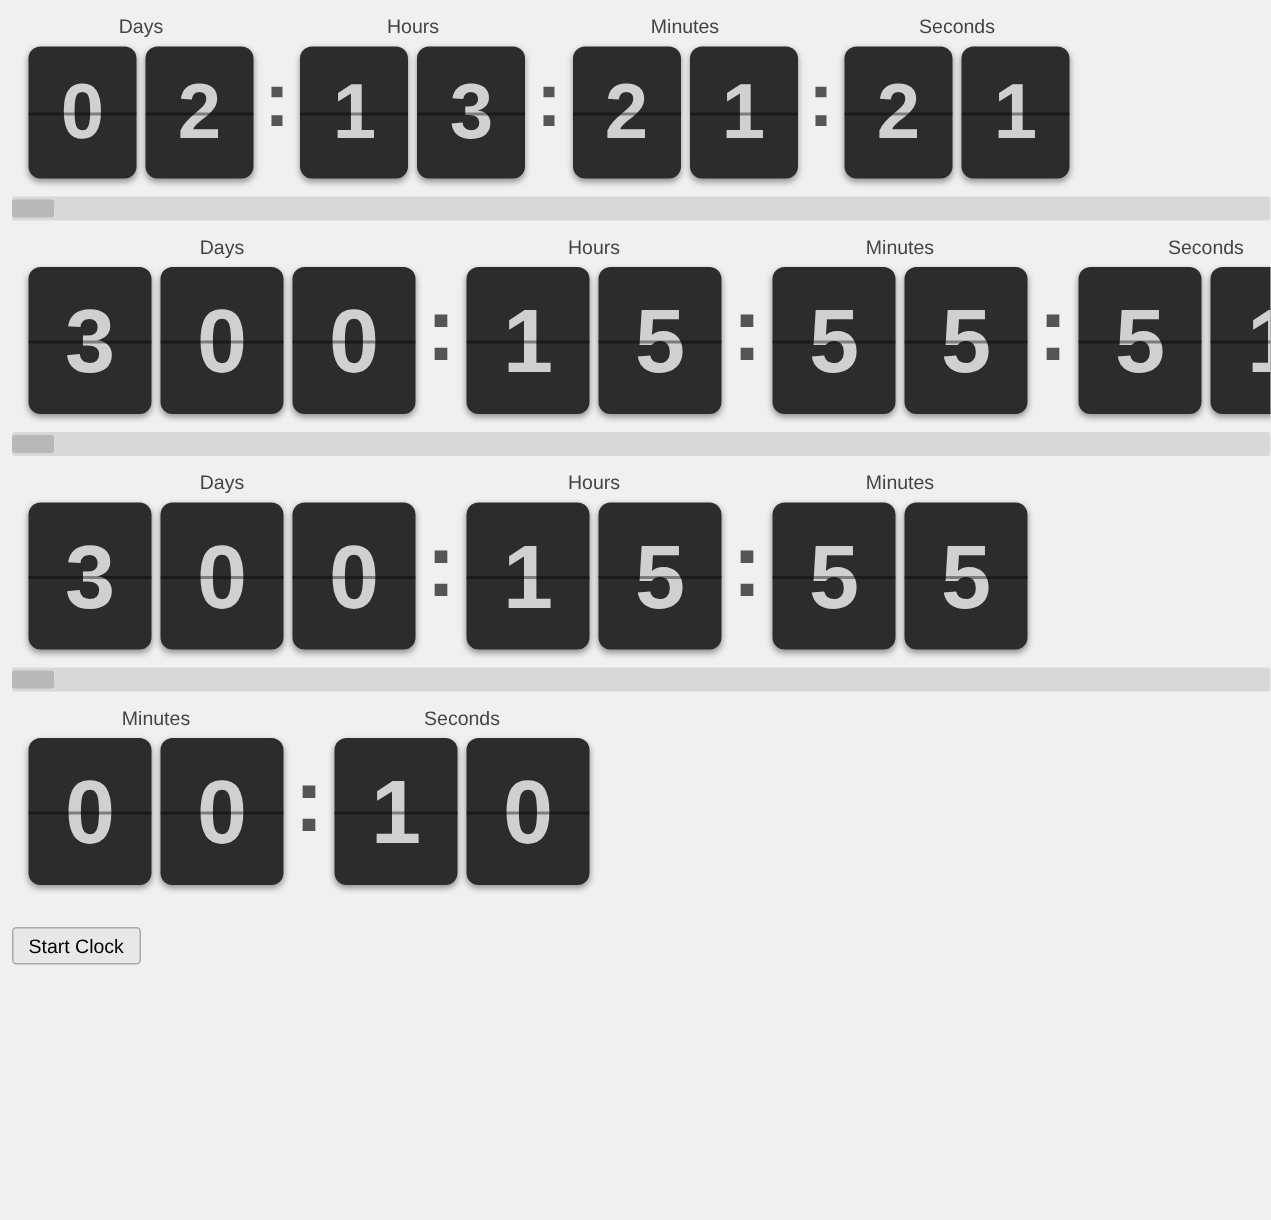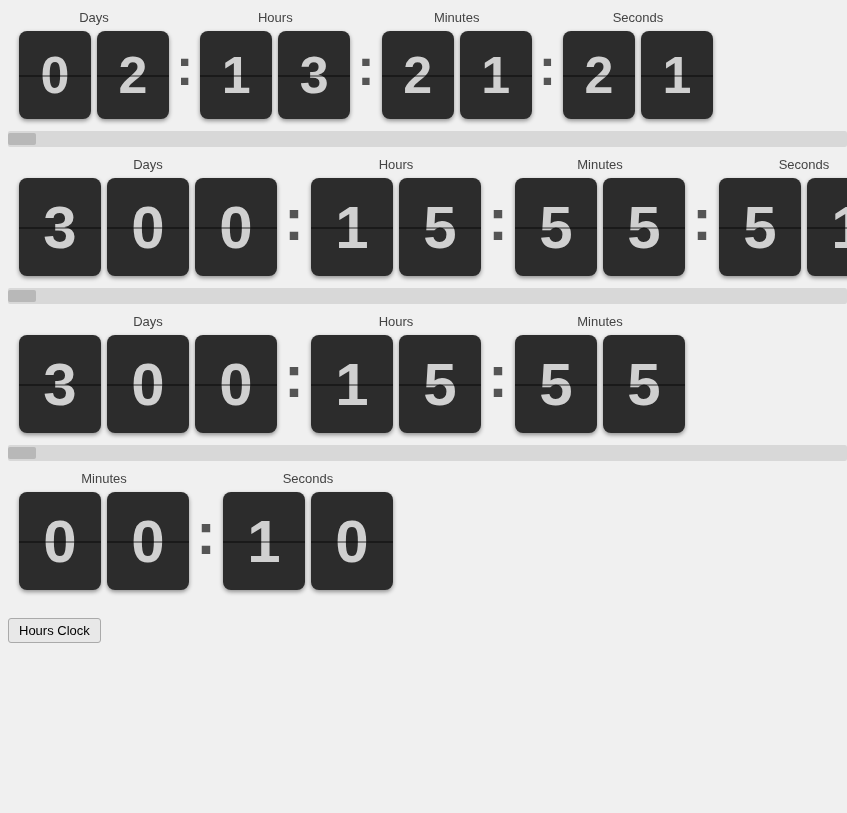--- a/index.html
+++ b/index.html
@@ -252,16 +252,16 @@
       <span class="unit-label">Seconds</span>
       <div style="display:flex;">
         <div class="digit-card large">1</div>
         <div class="digit-card large">0</div>
       </div>
     </div>
   </div>
 </div>
 
 
-<button class="start-btn">Hours Clock</button>
+<button class="start-btn">Start Clock</button>
 
 
 
 
 </body></html>

